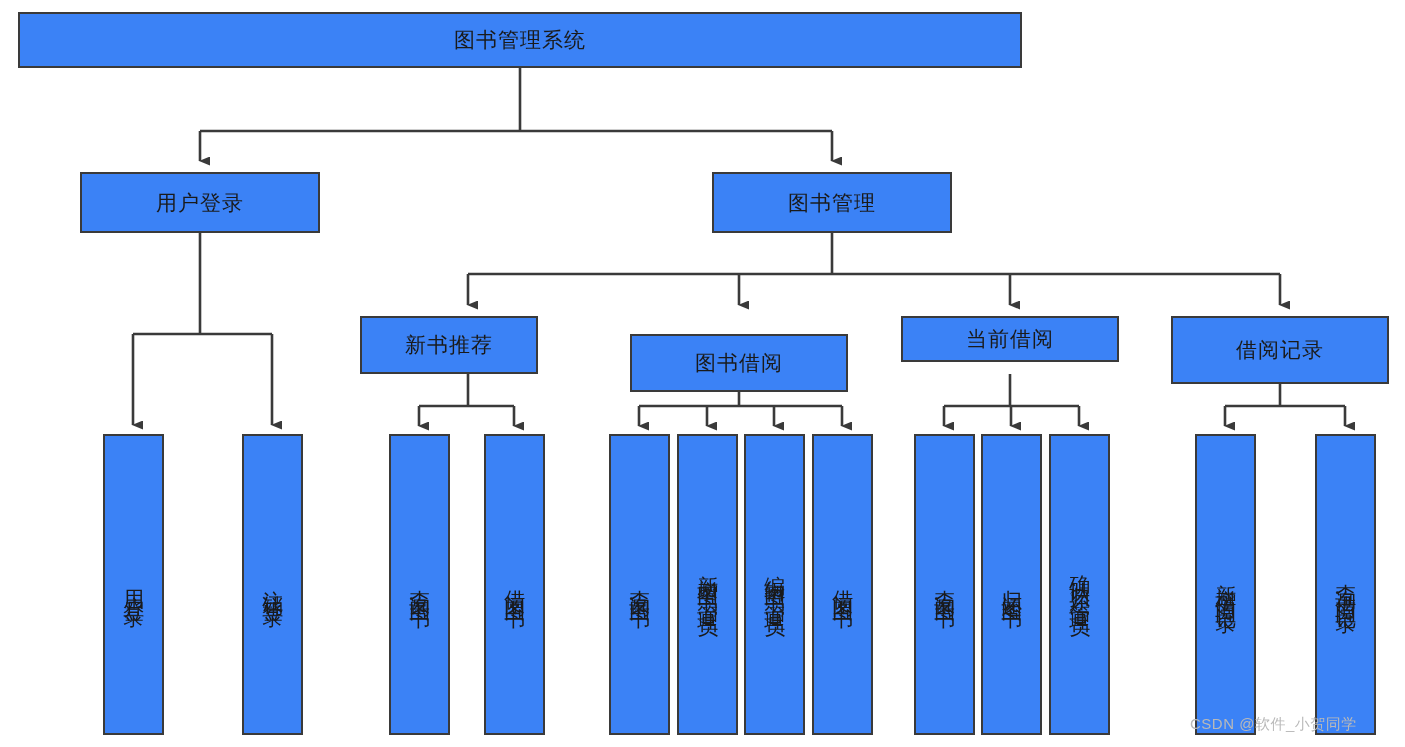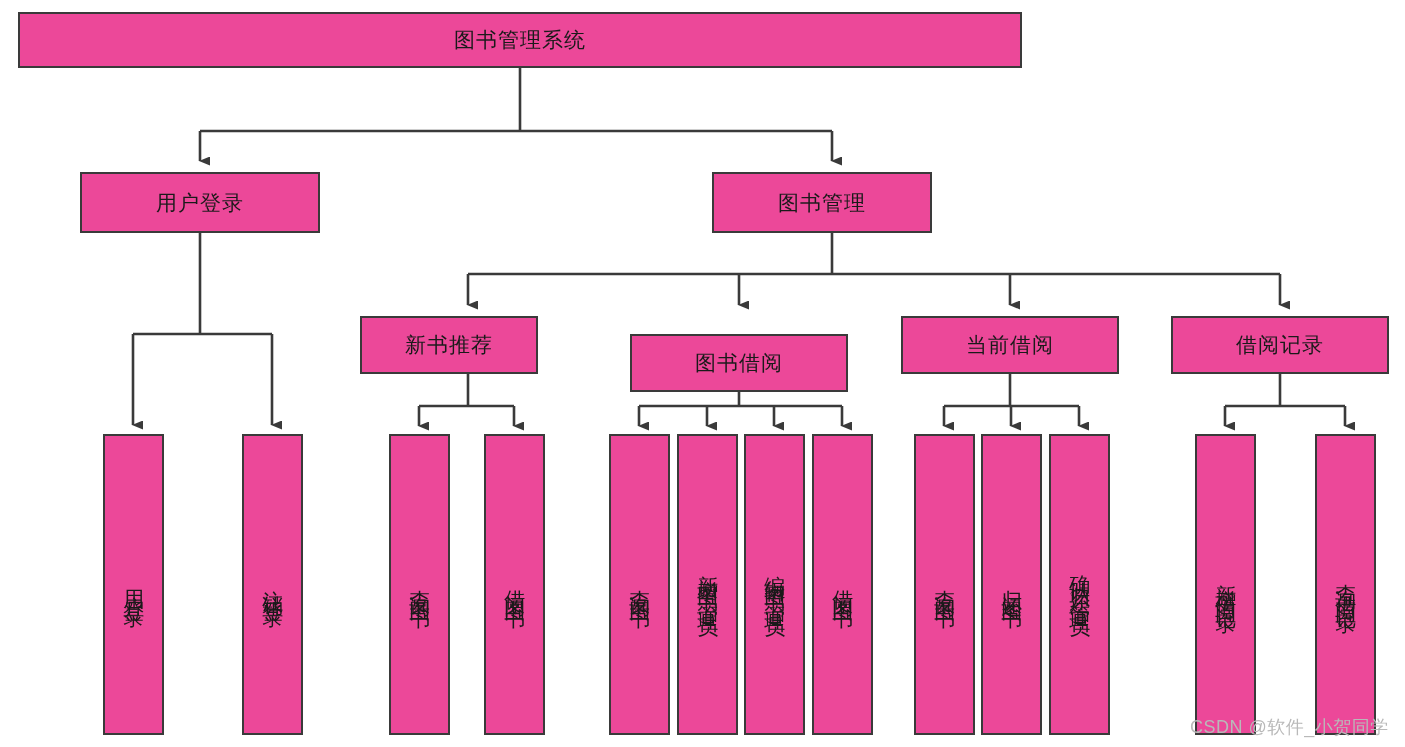--- a/index.html
+++ b/index.html
@@ -14,21 +14,21 @@
     position: relative;
     width: 1405px;
     height: 747px;
     background: #ffffff;
     overflow: hidden;
   }
   .node {
     position: absolute;
     box-sizing: border-box;
     border: 2.5px solid #3a3a3a;
-    background: #ec4899;
+    background: #3b82f6;
     display: flex;
     align-items: center;
     justify-content: center;
     color: #1a1a1a;
     text-align: center;
   }
   .node.horiz {
     font-size: 21px;
     letter-spacing: 1px;
     line-height: 1.2;
@@ -45,21 +45,21 @@
     position: absolute;
     left: 0;
     top: 0;
     width: 1405px;
     height: 747px;
     pointer-events: none;
   }
   .watermark {
     position: absolute;
     color: #b9b9b9;
-    font-size: 18px;
+    font-size: 15px;
     letter-spacing: 0.5px;
     white-space: nowrap;
   }
 </style>
 </head>
 <body>
 
 <div id="canvas">
 
   <svg id="wires" viewBox="0 0 1405 747" xmlns="http://www.w3.org/2000/svg">
@@ -109,29 +109,29 @@
       <path d="M1225,406 L1345,406"></path>
       <path d="M1225,406 L1225,426" marker-end="url(#arw)"></path>
       <path d="M1345,406 L1345,426" marker-end="url(#arw)"></path>
     </g>
   </svg>
 
   <div class="node horiz" style="left:18px; top:12px; width:1004px; height:56px;">图书管理系统</div>
 
   <div class="node horiz" style="left:80px; top:172px; width:240px; height:61px;">用户登录</div>
 
-  <div class="node horiz" style="left:712px; top:172px; width:220px; height:61px;">图书管理</div>
+  <div class="node horiz" style="left:712px; top:172px; width:240px; height:61px;">图书管理</div>
 
   <div class="node horiz" style="left:360px; top:316px; width:178px; height:58px;">新书推荐</div>
 
   <div class="node horiz" style="left:630px; top:316px; width:218px; height:58px;margin-top:18px;">图书借阅</div>
 
-  <div class="node horiz" style="left:901px; top:316px; width:218px; height:58px;">当前借阅</div>
+  <div class="node horiz" style="left:901px; top:316px; width:218px; height:46px;">当前借阅</div>
 
-  <div class="node horiz" style="left:1171px; top:316px; width:218px; height:58px;">借阅记录</div>
+  <div class="node horiz" style="left:1171px; top:316px; width:218px; height:68px;">借阅记录</div>
 
   <div class="node vert" style="left:103px; top:434px; width:61px; height:301px;">用户登录</div>
 
   <div class="node vert" style="left:242px; top:434px; width:61px; height:301px;">注销登录</div>
 
   <div class="node vert" style="left:389px; top:434px; width:61px; height:301px;">查询图书</div>
 
   <div class="node vert" style="left:484px; top:434px; width:61px; height:301px;">借阅图书</div>
 
   <div class="node vert" style="left:609px; top:434px; width:61px; height:301px;">查询图书</div>

